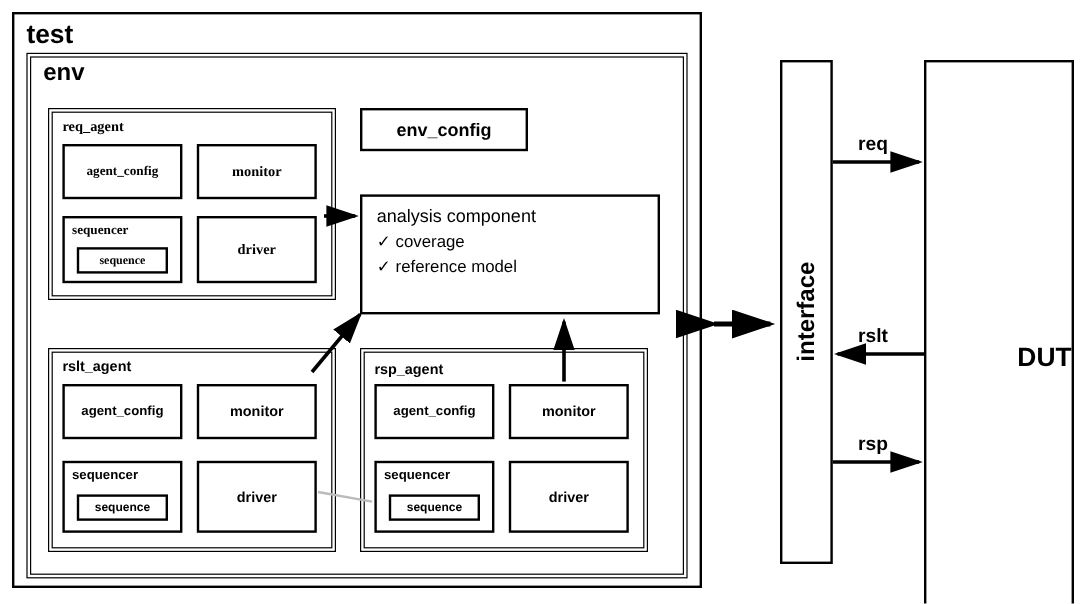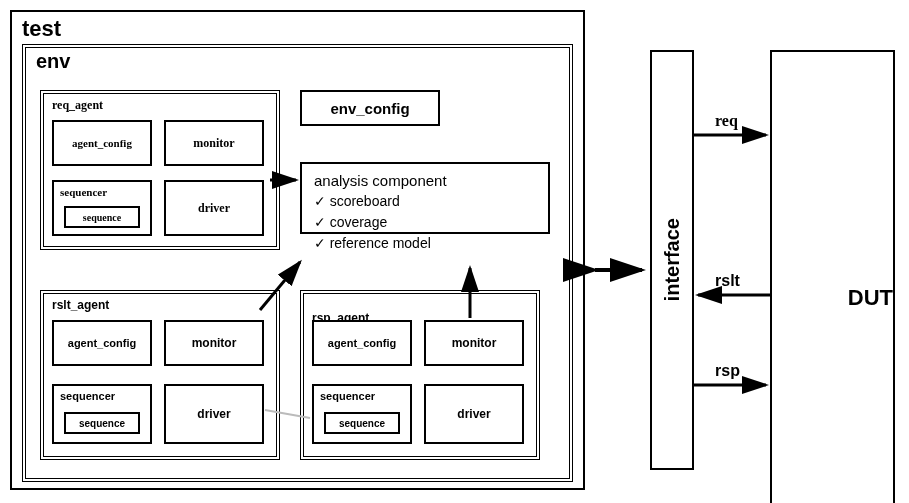--- a/index.html
+++ b/index.html
@@ -98,31 +98,30 @@
   </div>
   <div class="box centered" style="left:120px; top:90px; width:100px; height:60px; font-size:12px;">
       <span>driver</span>
     </div>
 </div>
 
 <div class="box centered" style="left:300px; top:90px; width:140px; height:36px; font-size:15px;">
   <span>env_config</span>
 </div>
 
-<div class="box" style="left:300px; top:162px; width:250px; height:72px; padding:8px 12px;">
+<div class="box" style="left:300px; top:162px; width:250px; height:100px; padding:8px 12px;">
   <div style="font-size:15px; margin-bottom:2px;">analysis component</div>
   <div class="check-list">
-    <div>scoreboard</div>
     <div>coverage</div>
     <div>reference model</div>
   </div>
 </div>
 
 <div class="dbox" style="left:300px; top:290px; width:240px; height:170px;">
-  <span class="small-label" style="left:8px; top:17px;">rsp_agent</span>
+  <span class="small-label" style="left:8px; top:7px;">rsp_agent</span>
   <div class="box centered" style="left:8px; top:26px; width:100px; height:46px; font-size:11px;">
       <span>agent_config</span>
     </div>
   <div class="box centered" style="left:120px; top:26px; width:100px; height:46px; font-size:12px;">
       <span>monitor</span>
     </div>
   <div class="box" style="left:8px; top:90px; width:100px; height:60px;">
     <span class="small-label" style="left:6px; top:4px; font-size:11px;">sequencer</span>
     <div class="box centered" style="left:10px; top:26px; width:76px; height:22px; font-size:10px;">
         <span>sequence</span>
@@ -134,21 +133,21 @@
 </div>
 
 <div class="box" style="left:650px; top:50px; width:44px; height:420px; display:flex; align-items:center; justify-content:center;">
   <span class="vtext">interface</span>
 </div>
 
 <div class="box centered" style="left:770px; top:50px; width:125px; height:496px; font-size:22px;justify-content:flex-end;">
   <span>DUT</span>
 </div>
 
-<span class="label" style="left:715px; top:112px; font-size:16px;font-family:Liberation Serif, serif;">req</span>
+<span class="label" style="left:715px; top:112px; font-size:16px;">req</span>
 <span class="label" style="left:715px; top:272px; font-size:16px;text-align:center;">rslt</span>
 <span class="label" style="left:715px; top:362px; font-size:16px;">rsp</span>
 
 <svg class="arrow" style="left:0;top:0;width:909px;height:503px;">
   <defs>
     <marker id="ah" markerWidth="10" markerHeight="10" refX="8" refY="3" orient="auto" markerUnits="strokeWidth">
       <path d="M0,0 L9,3 L0,6 Z" fill="#000"></path>
     </marker>
   </defs>
 

